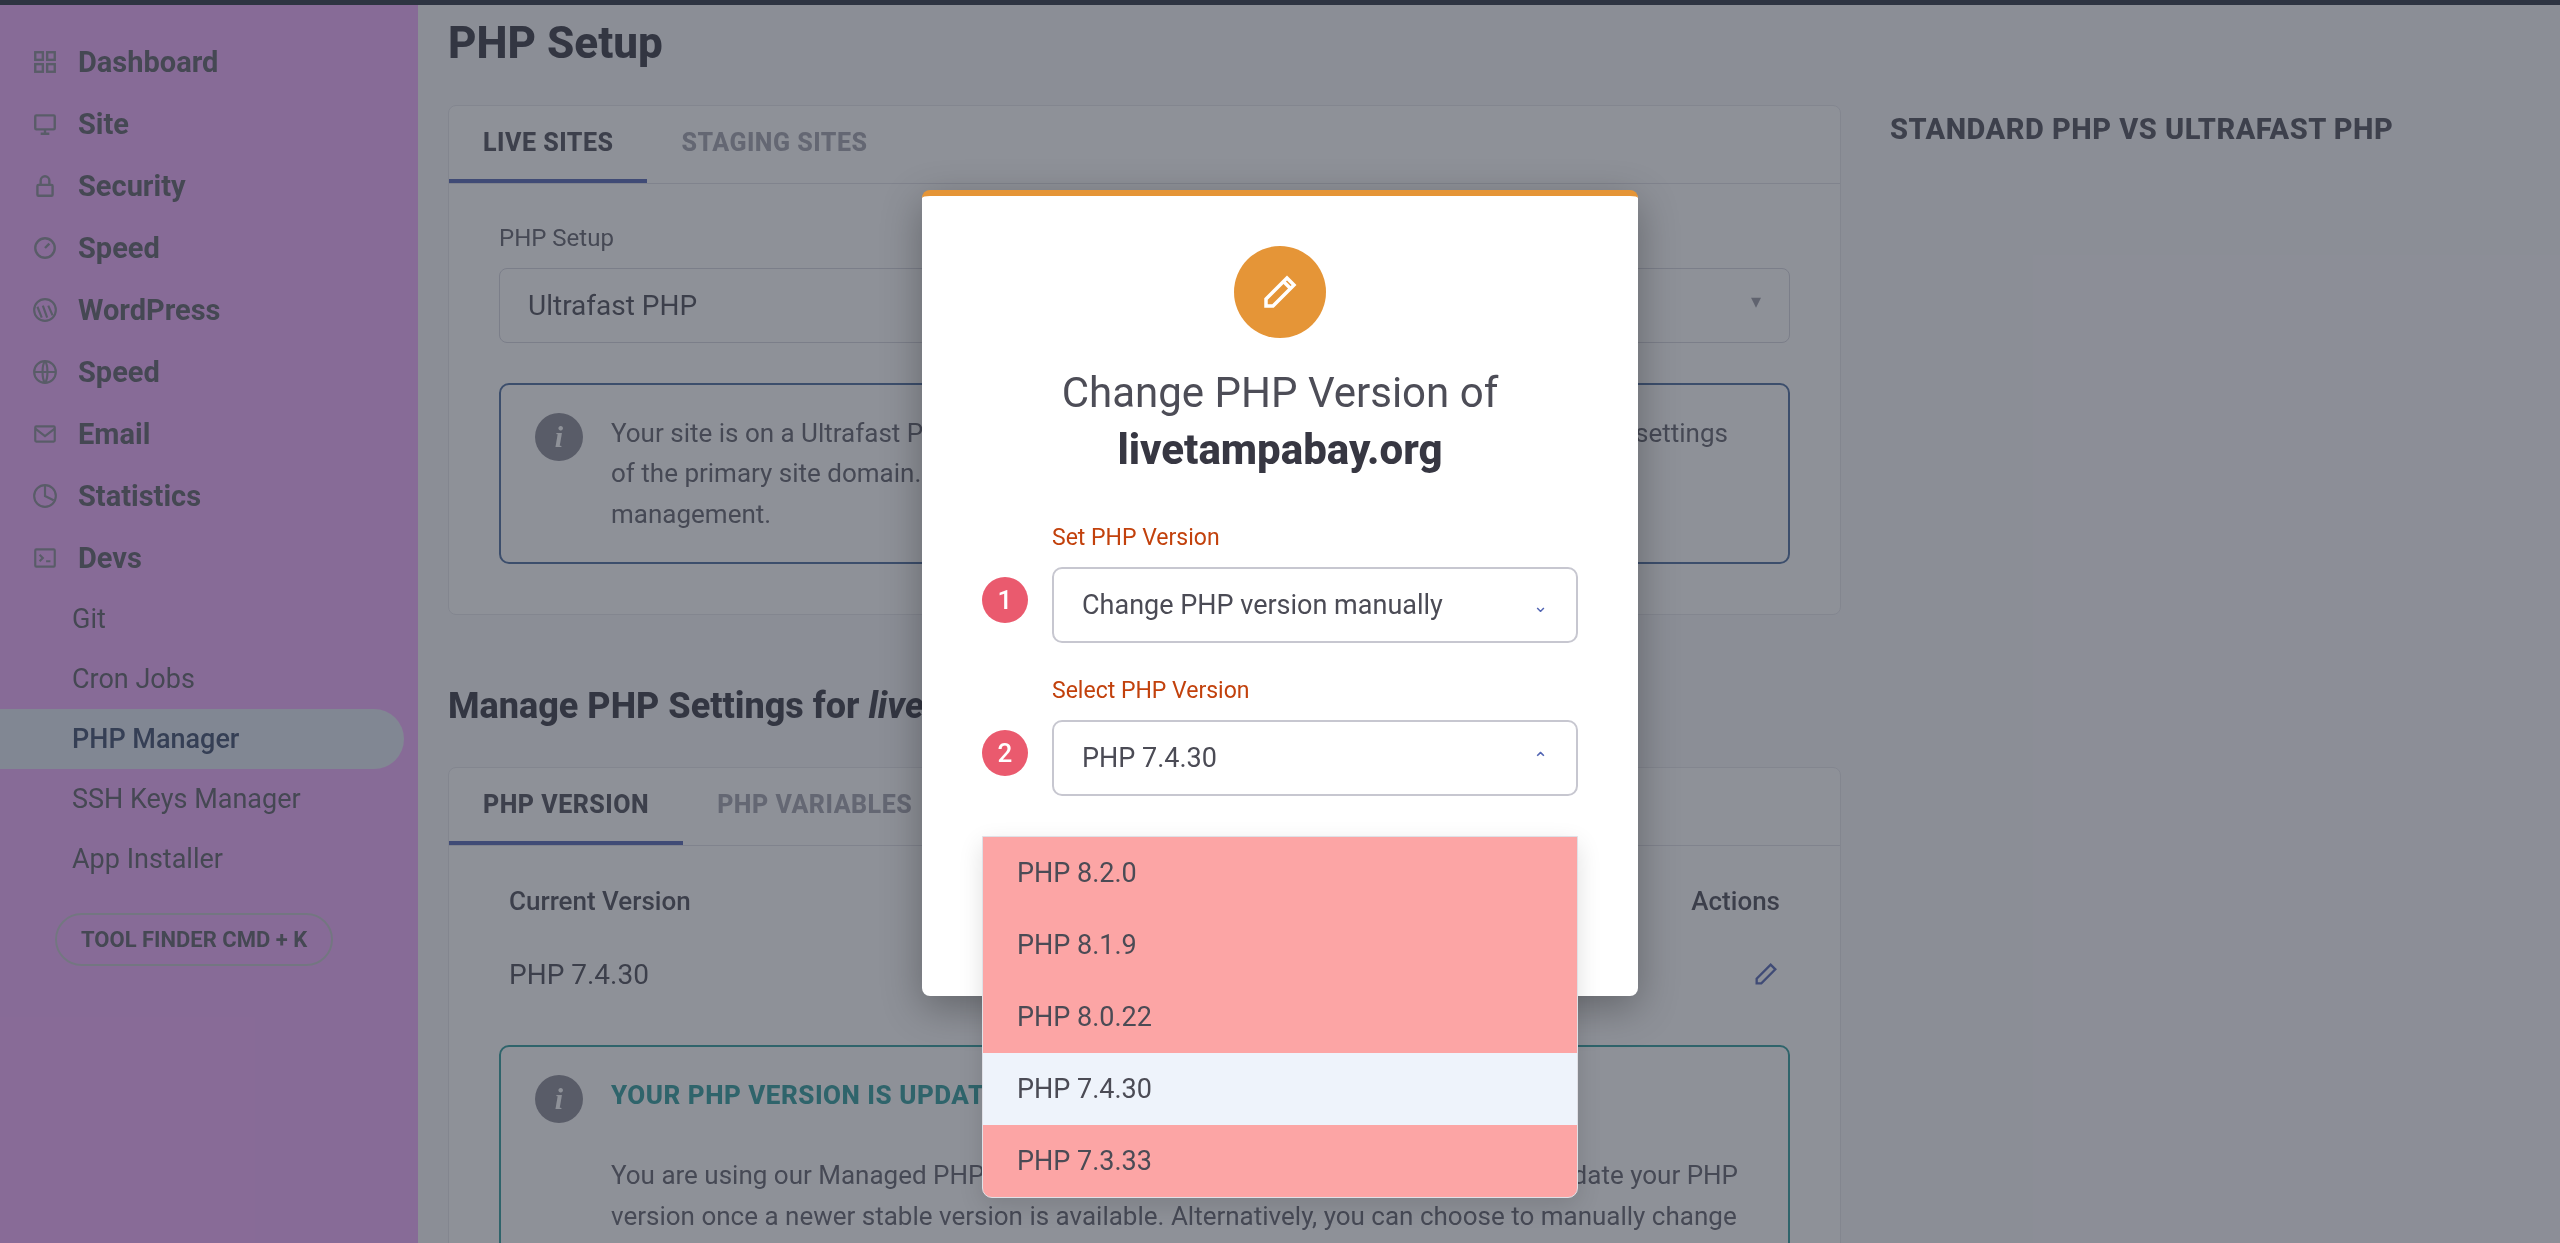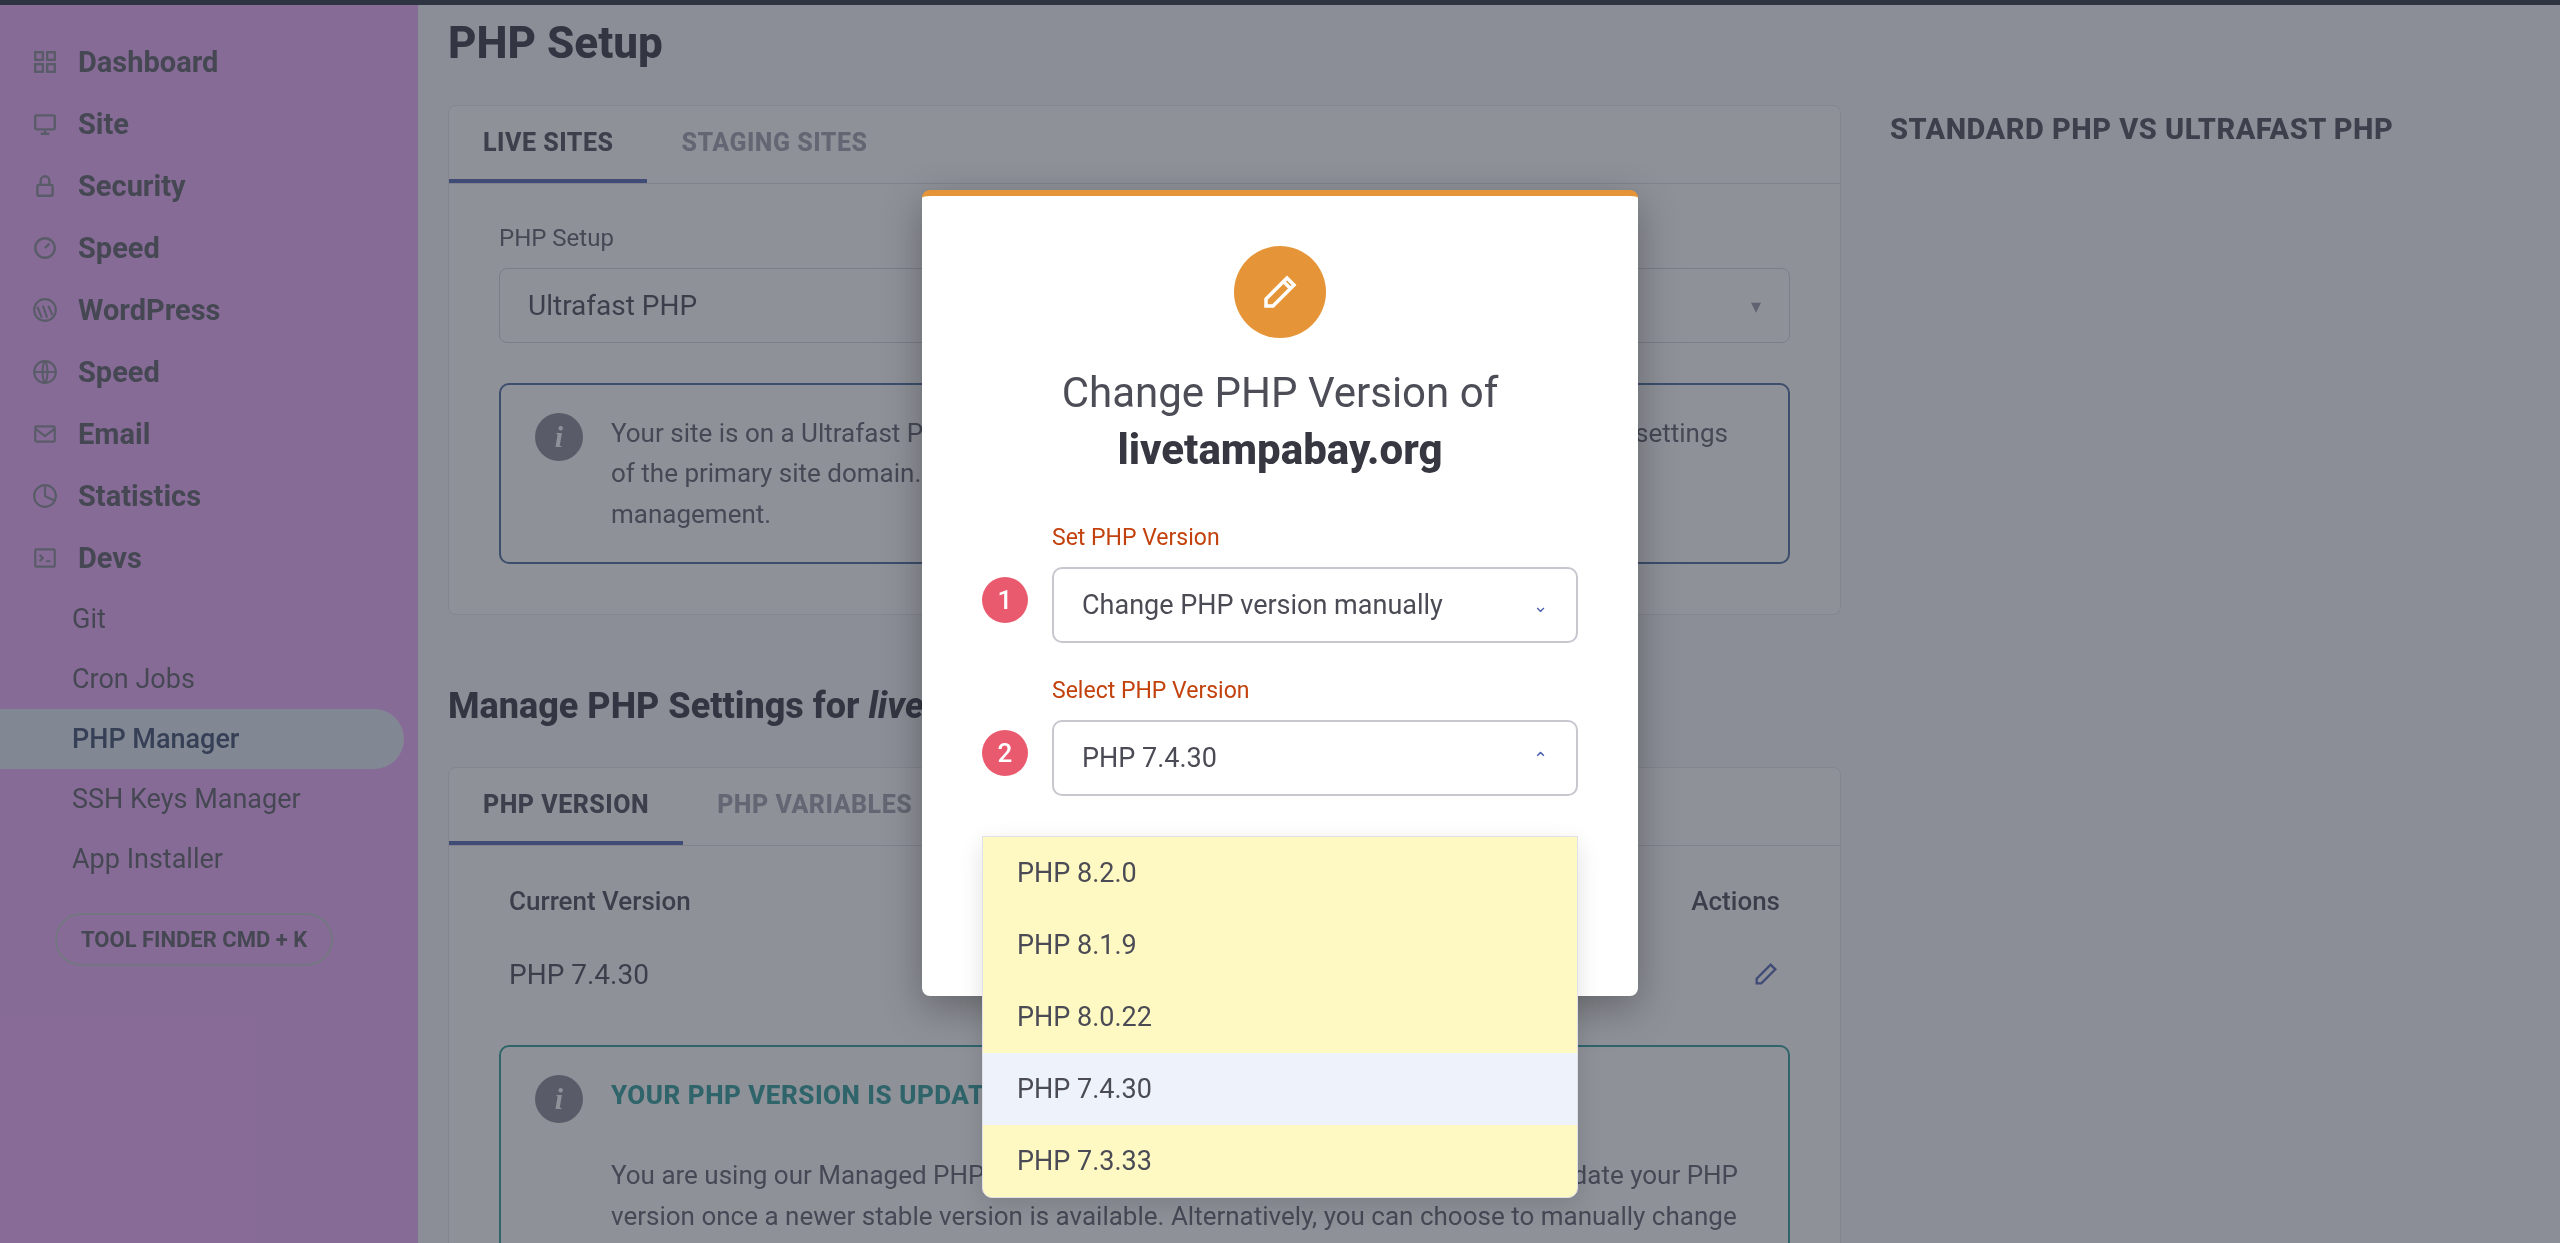--- a/index.html
+++ b/index.html
@@ -17,21 +17,21 @@
 .aside{width:640px;padding:40px 0}
 h1{font-size:44px;font-weight:800;color:#373742;margin-bottom:36px}
 h2{font-size:36px;font-weight:800;color:#373742;margin:70px 0 40px}
 h2 em{font-style:italic}
 .tabs{display:flex;border-bottom:1px solid #e0e0e6}
 .tab{padding:22px 34px;font-size:25px;font-weight:800;color:#a3a3ad;cursor:pointer;letter-spacing:.5px}
 .tab.active{color:#4d4d57;border-bottom:4px solid #5265b3}
 .card{background:#fff;border:1px solid #e6e6ec;border-radius:8px;padding:40px 50px}
 .label{font-size:24px;color:#60606a;margin-bottom:16px}
 .select-row{display:flex;gap:40px}
-.select-box{flex:1;border:1px solid #d5d5de;border-radius:8px;padding:20px 28px;font-size:28px;color:#4b4b55;display:flex;align-items:center;justify-content:space-between;background:#fff}
+.select-box{flex:1;border:1px solid #d5d5de;border-radius:8px;padding:20px 28px;font-size:28px;color:#4b4b55;display:flex;justify-content:space-between;background:#fff}
 .chev{color:#9a9aa5;font-size:20px}
 .info-callout{margin-top:40px;border:2px solid #4a6b9e;border-radius:10px;padding:28px 34px;background:#fff;display:flex;gap:28px;align-items:flex-start}
 .info-callout.teal{border-color:#2d9c9c}
 .info-icon{width:48px;height:48px;border-radius:50%;background:#8a8a95;color:#fff;display:flex;align-items:center;justify-content:center;font-size:30px;font-weight:900;font-style:italic;flex-shrink:0;font-family:Georgia,serif}
 .info-callout.teal .info-icon{background:#8a8a95}
 .info-body{color:#60606a;font-size:26px;line-height:1.55}
 .info-body strong{color:#2d9c9c;font-weight:800;letter-spacing:.5px}
 .table-header{display:flex;justify-content:space-between;padding:0 10px 18px;color:#4b4b55;font-size:26px;font-weight:500}
 .table-row{display:flex;justify-content:space-between;align-items:center;padding:24px 10px;color:#4b4b55;font-size:28px}
 .edit-icon{color:#5265b3;cursor:pointer}
@@ -41,21 +41,21 @@
 .modal{position:absolute;left:50%;top:190px;transform:translateX(-50%);width:716px;background:#fff;border-radius:8px;z-index:200;border-top:6px solid #e59537;padding:50px 60px 0;box-shadow:0 12px 40px rgba(0,0,0,.3)}
 .modal-icon{width:92px;height:92px;border-radius:50%;background:#e59537;margin:0 auto 30px;display:flex;align-items:center;justify-content:center}
 .modal-title{text-align:center;font-size:42px;color:#4d4d57;font-weight:400;margin-bottom:8px}
 .modal-sub{text-align:center;font-size:42px;color:#373742;font-weight:800;margin-bottom:50px}
 .field-label{font-size:23px;color:#c2410c;margin-bottom:16px}
 .select{border:2px solid #c7c7d0;border-radius:10px;padding:20px 28px;font-size:27px;color:#4b4b55;display:flex;justify-content:space-between;align-items:center;background:#fff;cursor:pointer}
 .select .car{color:#5265b3;font-size:18px}
 .field-group{display:flex;align-items:center;gap:24px;margin-bottom:34px}
 .step-num{width:46px;height:46px;border-radius:50%;background:#ea5a6e;color:#fff;font-size:26px;display:flex;align-items:center;justify-content:center;font-weight:500;flex-shrink:0;margin-top:32px}
 .field-wrap{flex:1}
-.dropdown{position:absolute;left:60px;right:60px;top:640px;background:#fef9c3;border:1px solid #e0e0e6;border-radius:0 0 10px 10px;box-shadow:0 8px 24px rgba(0,0,0,.12);z-index:300;overflow:hidden}
+.dropdown{position:absolute;left:60px;right:60px;top:640px;background:#fca5a5;border:1px solid #e0e0e6;border-radius:0 0 10px 10px;box-shadow:0 8px 24px rgba(0,0,0,.12);z-index:300;overflow:hidden}
 .dropdown .option{padding:20px 34px;font-size:27px;color:#4b4b55;cursor:pointer}
 .dropdown .option.selected{background:#eef3fb}
 svg{display:block}
 </style>
 </head>
 <body>
 
 <div class="top-bar"></div>
 <div class="page">
 

